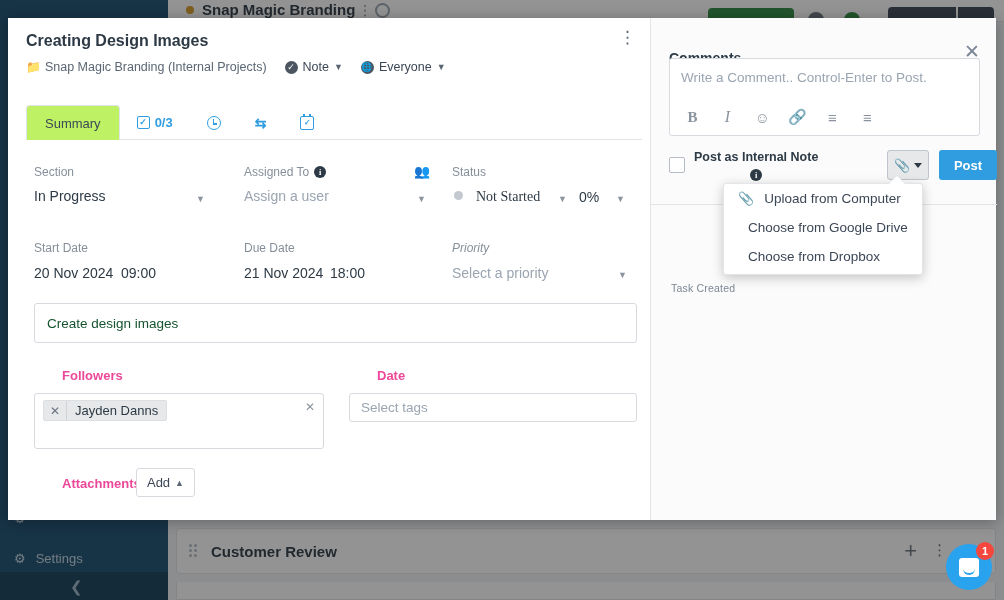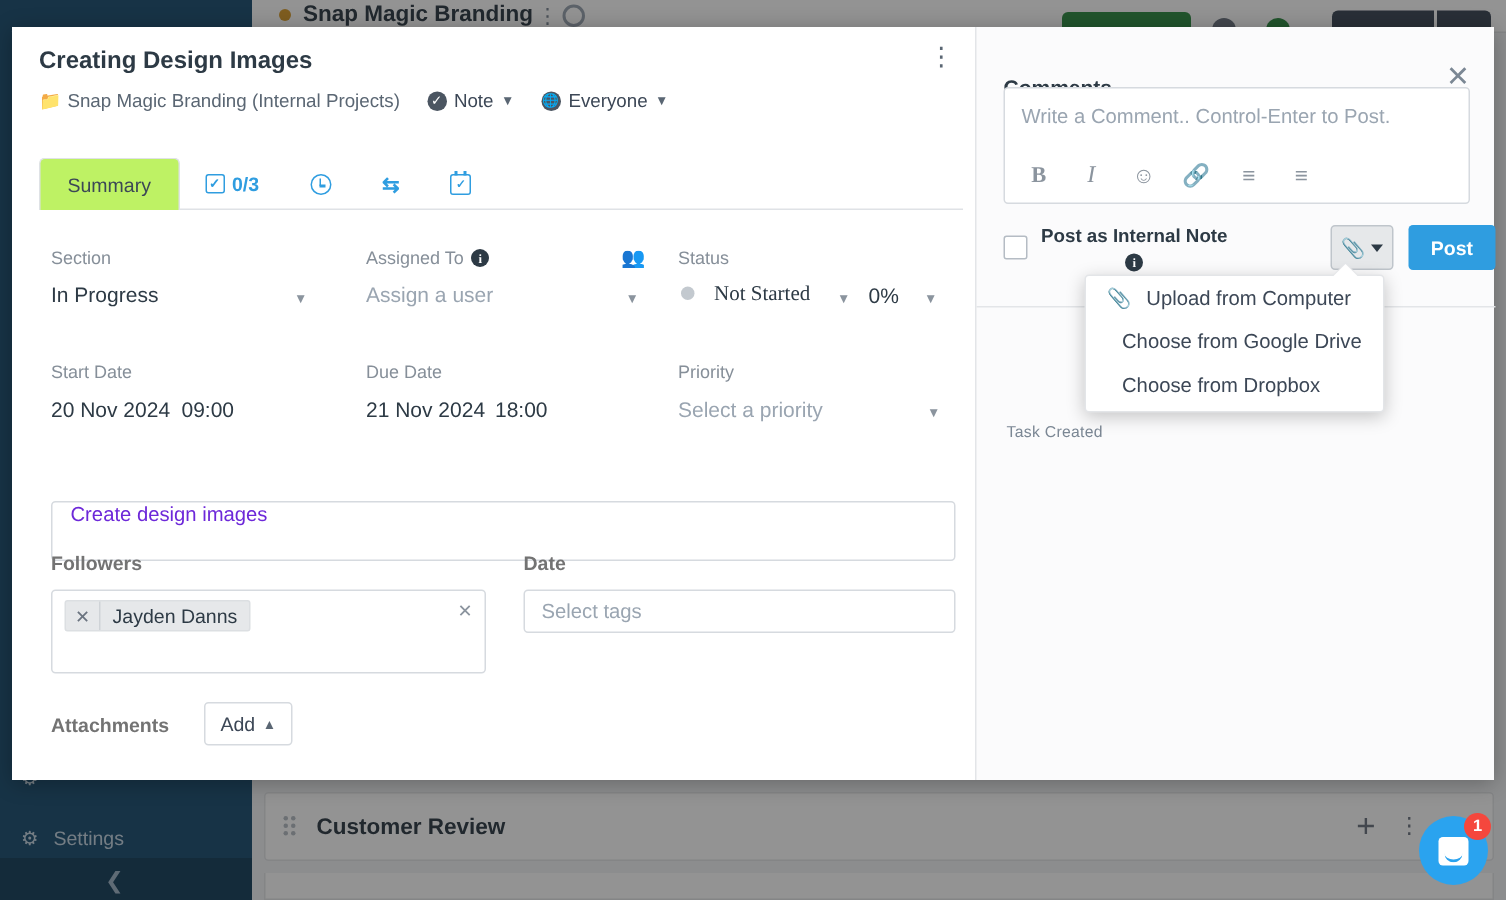--- a/index.html
+++ b/index.html
@@ -226,26 +226,26 @@
     font-family: "Liberation Serif", serif;
   }
   .people-icon { position: absolute; color: #5a6673; font-size: 13px; }
   .status-dot {
     position: absolute; width: 9px; height: 9px; border-radius: 50%; background: #c3c9cf;
   }
 
   .desc-box {
     position: absolute; left: 26px; top: 285px; width: 603px; height: 40px;
     border: 1px solid #d6dadf; border-radius: 3px;
-    display: flex; padding: 0 12px;
-    font-size: 13.5px; color: #6d28d9; margin-top: 31px;
+    display: flex; align-items: center; padding: 0 12px;
+    font-size: 13.5px; color: #14532d;
   }
 
   .sec-label {
-    position: absolute; font-size: 13px; font-weight: bold; color: #737373;
+    position: absolute; font-size: 13px; font-weight: bold; color: #ec4899; margin-left: 28px;
   }
   .followers-box {
     position: absolute; left: 26px; top: 375px; width: 290px; height: 56px;
     border: 1px solid #d6dadf; border-radius: 3px; background: #fff;
   }
   .chip {
     position: absolute; left: 8px; top: 6px; height: 21px;
     background: #e6e8ea; border: 1px solid #dcdfe2; border-radius: 2px;
     display: flex; align-items: center; font-size: 13px; color: #2d3a45;
   }
@@ -478,21 +478,21 @@
       <div class="field-caret" style="left:608px; top:176px;">▼</div>
 
       <div class="field-label" style="left:26px; top:223px;">Start Date</div>
       <div class="field-value" style="left:26px; top:247px;">20 Nov 2024</div>
       <div class="field-value" style="left:113px; top:247px;">09:00</div>
 
       <div class="field-label" style="left:236px; top:223px;">Due Date</div>
       <div class="field-value" style="left:236px; top:247px;">21 Nov 2024</div>
       <div class="field-value" style="left:322px; top:247px;">18:00</div>
 
-      <div class="field-label" style="left:444px; top:223px;">Priority</div>
+      <div class="field-label" style="left:444px; top:223px;font-style:italic;">Priority</div>
       <div class="field-value placeholder" style="left:444px; top:247px;">Select a priority</div>
       <div class="field-caret" style="left:610px; top:252px;">▼</div>
 
       <div class="desc-box">
         <span>Create design images</span>
       </div>
 
       <div class="sec-label" style="left:26px; top:350px;">Followers</div>
       <div class="sec-label" style="left:341px; top:350px;">Date</div>
 

